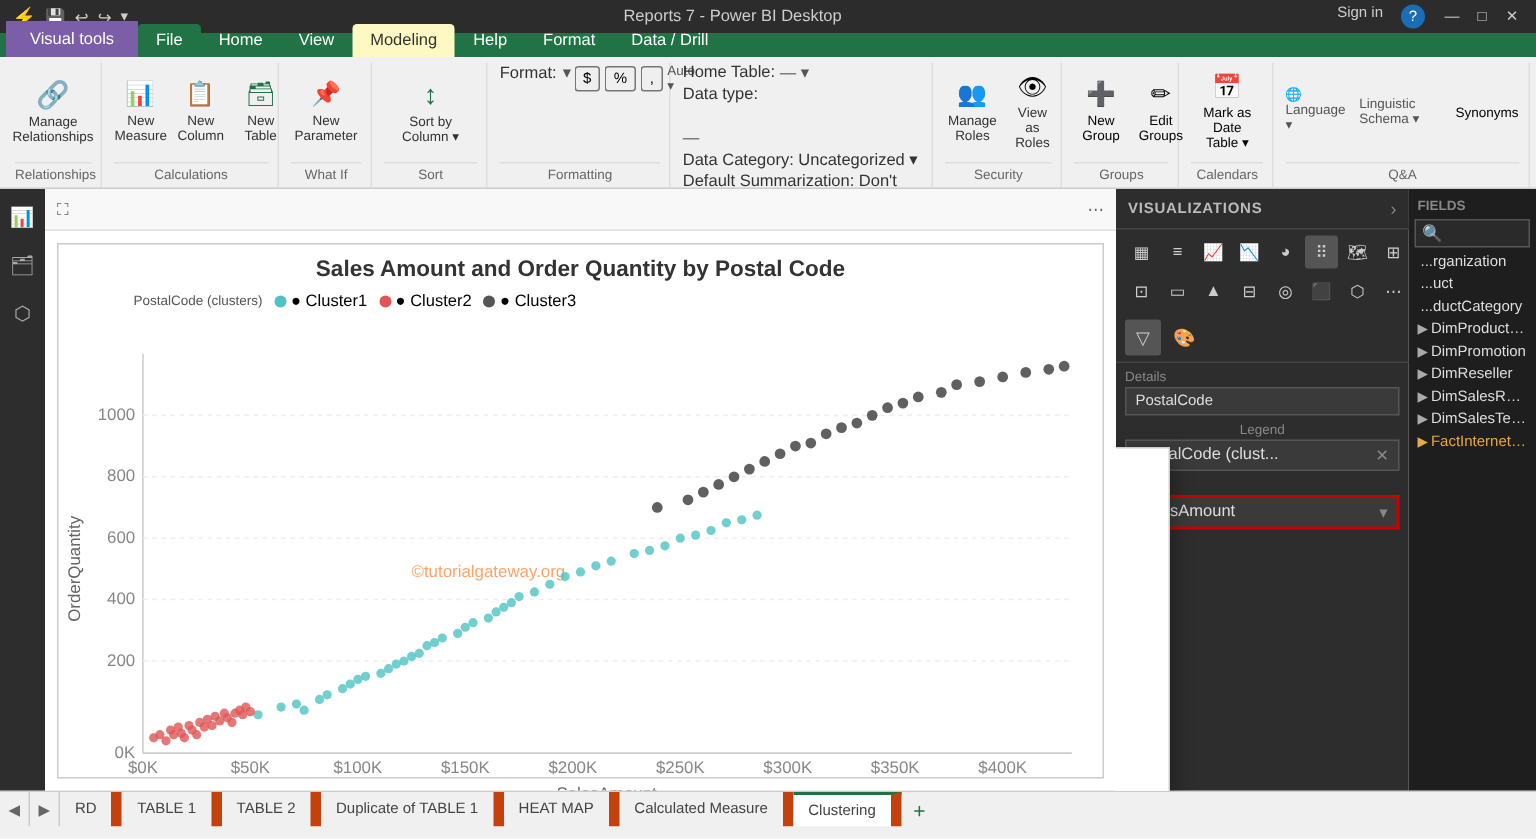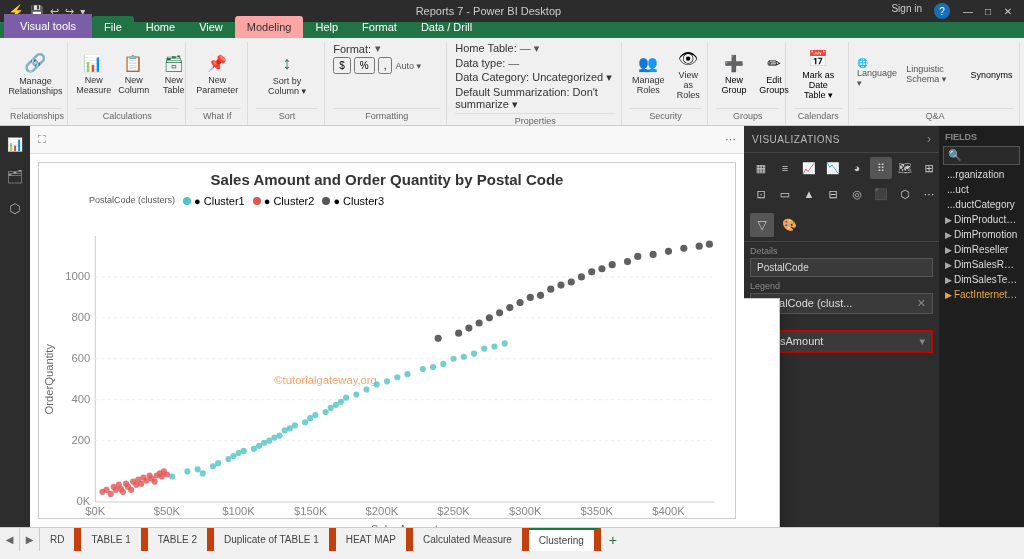--- a/index.html
+++ b/index.html
@@ -31,21 +31,21 @@
     .ribbon-tab {
       height: 22px;
       padding: 0 12px;
       display: flex;
       align-items: center;
       color: #fff;
       font-size: 11px;
       cursor: pointer;
       border-radius: 3px 3px 0 0;
     }
-    .ribbon-tab.active { background: #fca5a5; color: #333; }
+    .ribbon-tab.active { background: #fef9c3; color: #333; }
     .ribbon-tab.visual-tools { background: #7b5ea7; color: #fff; height: 24px; align-items: center; border-radius: 0; padding: 0 16px; }
 
     
     .ribbon {
       height: 88px;
       background: #f0f0f0;
       border-bottom: 1px solid #ccc;
       display: flex;
       padding: 4px 4px 0 4px;
       gap: 2px;
@@ -296,42 +296,42 @@
     <div class="ribbon-group-content">
       <div class="ribbon-btn" style="flex-direction:column;align-items:center;">
         <span style="font-size:18px;color:#217346;">↕</span>
         <span style="font-size:9px;color:#333;text-align:center;">Sort by Column ▾</span>
       </div>
     </div>
     <div class="ribbon-group-label">Sort</div>
   </div>
 
   <div class="ribbon-group" style="min-width:120px;">
-    <div class="ribbon-group-content" style="flex-direction:column;align-items:flex-start;gap:2px;">
+    <div class="ribbon-group-content" style="flex-direction:row;align-items:flex-start;gap:2px;">
       <div style="display:flex;align-items:center;gap:4px;font-size:9px;color:#333;">
         <span>Format:</span>
         <span style="cursor:pointer;color:#555;">▾</span>
       </div>
       <div style="display:flex;align-items:center;gap:3px;">
         <button style="font-size:10px;padding:1px 4px;cursor:pointer;">$</button>
         <button style="font-size:10px;padding:1px 4px;cursor:pointer;">%</button>
         <button style="font-size:10px;padding:1px 4px;cursor:pointer;">,</button>
         <span style="font-size:9px;color:#555;">Auto ▾</span>
       </div>
     </div>
     <div class="ribbon-group-label">Formatting</div>
   </div>
 
   <div class="ribbon-group" style="min-width:160px;">
     <div class="ribbon-group-content" style="flex-direction:column;align-items:flex-start;font-size:9px;gap:2px;">
       <div style="display:flex;gap:3px;color:#333;">
           <span>Home Table:</span>
           <span style="cursor:pointer;color:#555;">— ▾</span>
         </div>
-      <div style="display:flex;gap:3px;color:#333;">
+      <div style="display:flex;gap:17px;color:#333;flex-direction:column;">
           <span>Data type:</span>
           <span style="color:#555;">—</span>
         </div>
       <div style="color:#333;">Data Category: Uncategorized <span style="cursor:pointer;">▾</span></div>
       <div style="color:#333;">Default Summarization: Don't summarize <span style="cursor:pointer;">▾</span></div>
     </div>
     <div class="ribbon-group-label">Properties</div>
   </div>
 
   <div class="ribbon-group">
@@ -547,21 +547,21 @@
           <circle cx="655" cy="18" r="3.5" fill="#444" opacity="0.85"></circle>
         </svg>
       </div>
     </div>
   </div>
 
   <div class="right-container">
     <div class="viz-left">
 
       <div style="background:#2d2d2d;padding:6px 8px;border-bottom:1px solid #444;display:flex;justify-content:space-between;align-items:center;">
-        <span style="color:#bbb;font-size:10px;font-weight:400;letter-spacing:0.5px;">VISUALIZATIONS</span>
+        <span style="color:#bbb;font-size:10px;font-weight:700;letter-spacing:0.5px;">VISUALIZATIONS</span>
         <span style="color:#888;font-size:12px;cursor:pointer;">›</span>
       </div>
 
       <div style="padding:4px 6px;display:grid;grid-template-columns:repeat(8,22px);gap:2px;">
         <div style="width:22px;height:22px;display:flex;align-items:center;justify-content:center;cursor:pointer;color:#ccc;font-size:11px;border-radius:2px;">▦</div>
         <div style="width:22px;height:22px;display:flex;align-items:center;justify-content:center;cursor:pointer;color:#ccc;font-size:11px;border-radius:2px;">≡</div>
         <div style="width:22px;height:22px;display:flex;align-items:center;justify-content:center;cursor:pointer;color:#ccc;font-size:11px;border-radius:2px;">📈</div>
         <div style="width:22px;height:22px;display:flex;align-items:center;justify-content:center;cursor:pointer;color:#ccc;font-size:11px;border-radius:2px;">📉</div>
         <div style="width:22px;height:22px;display:flex;align-items:center;justify-content:center;cursor:pointer;color:#ccc;font-size:11px;border-radius:2px;">◕</div>
         <div style="width:22px;height:22px;display:flex;align-items:center;justify-content:center;cursor:pointer;color:#ccc;font-size:11px;border-radius:2px;background:#555;">⠿</div>
@@ -585,21 +585,21 @@
       </div>
 
       <div style="flex:1;overflow-y:auto;padding:4px 6px;position:relative;">
 
         <div style="margin-bottom:4px;">
           <div style="color:#888;font-size:9px;margin-bottom:2px;">Details</div>
           <div style="background:#3a3a3a;border:1px solid #555;padding:3px 6px;color:#ddd;font-size:10px;">PostalCode</div>
         </div>
 
         <div style="margin-bottom:4px;">
-          <div style="color:#888;font-size:9px;margin-bottom:2px;">Legend</div>
+          <div style="color:#888;font-size:9px;margin-bottom:2px;text-align:center;">Legend</div>
           <div style="background:#3a3a3a;border:1px solid #555;padding:3px 6px;color:#ddd;font-size:10px;display:flex;justify-content:space-between;">
             <span>PostalCode (clust...</span>
             <span style="color:#888;cursor:pointer;">✕</span>
           </div>
         </div>
 
         <div style="margin-bottom:4px;position:relative;">
           <div style="color:#888;font-size:9px;margin-bottom:2px;">X Axis</div>
           <div style="background:#3a3a3a;border:2px solid #c00;padding:3px 6px;color:#ddd;font-size:10px;display:flex;justify-content:space-between;cursor:pointer;">
             <span>SalesAmount</span>

